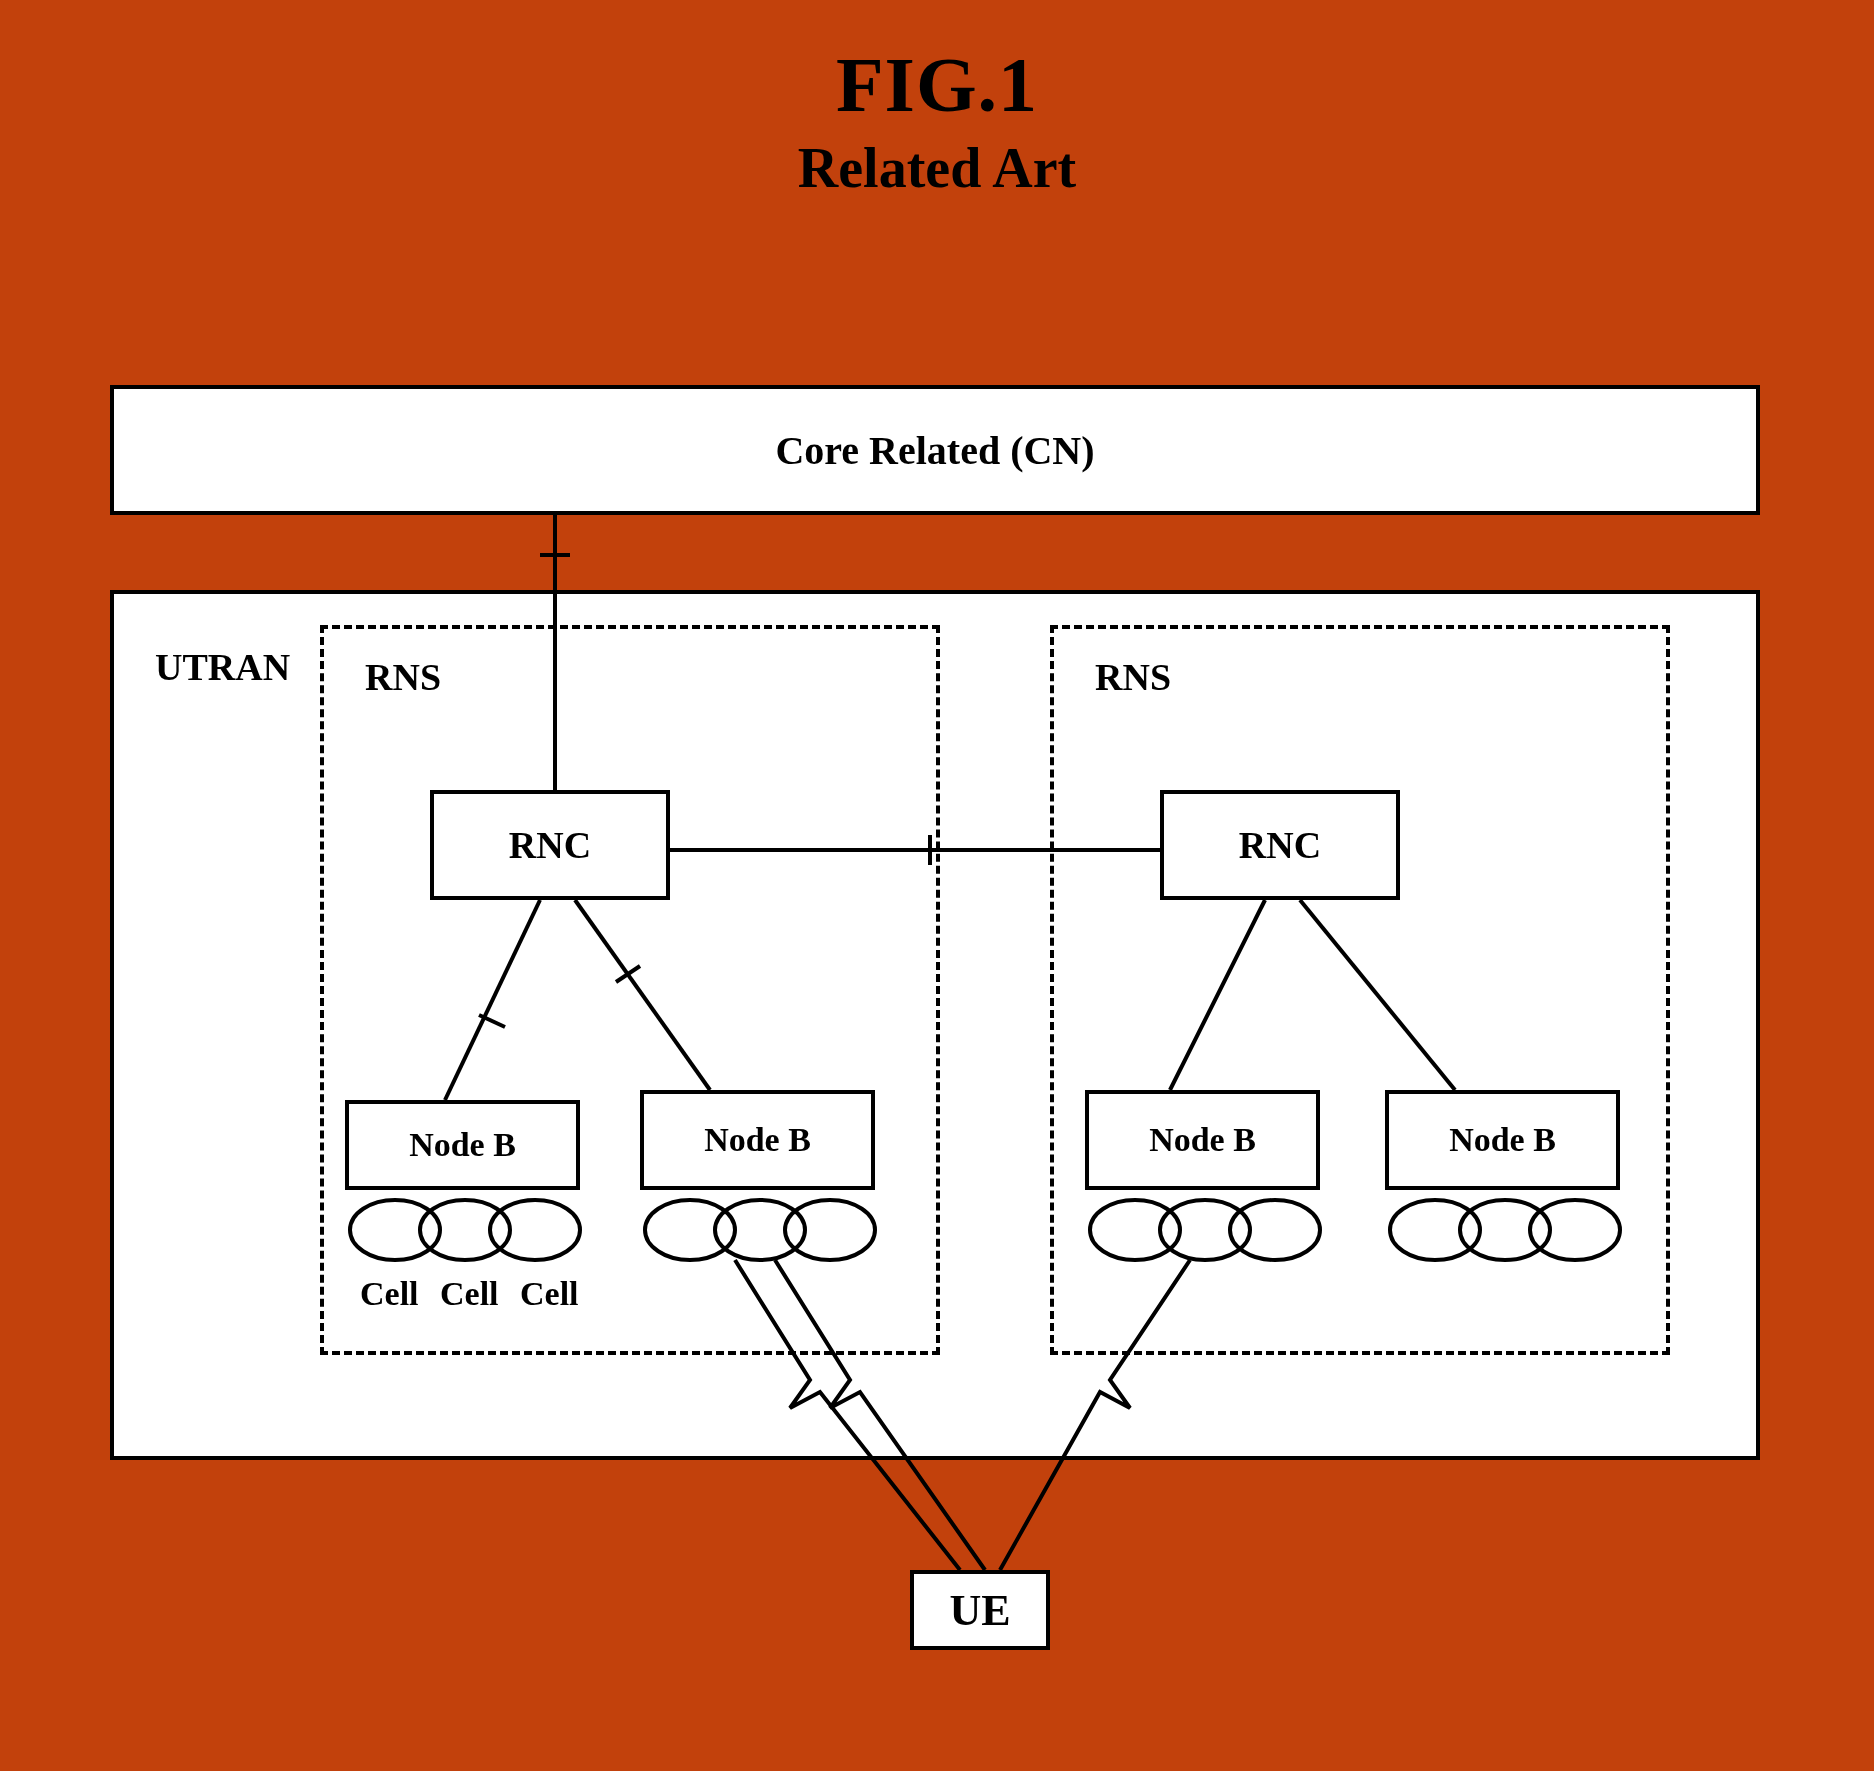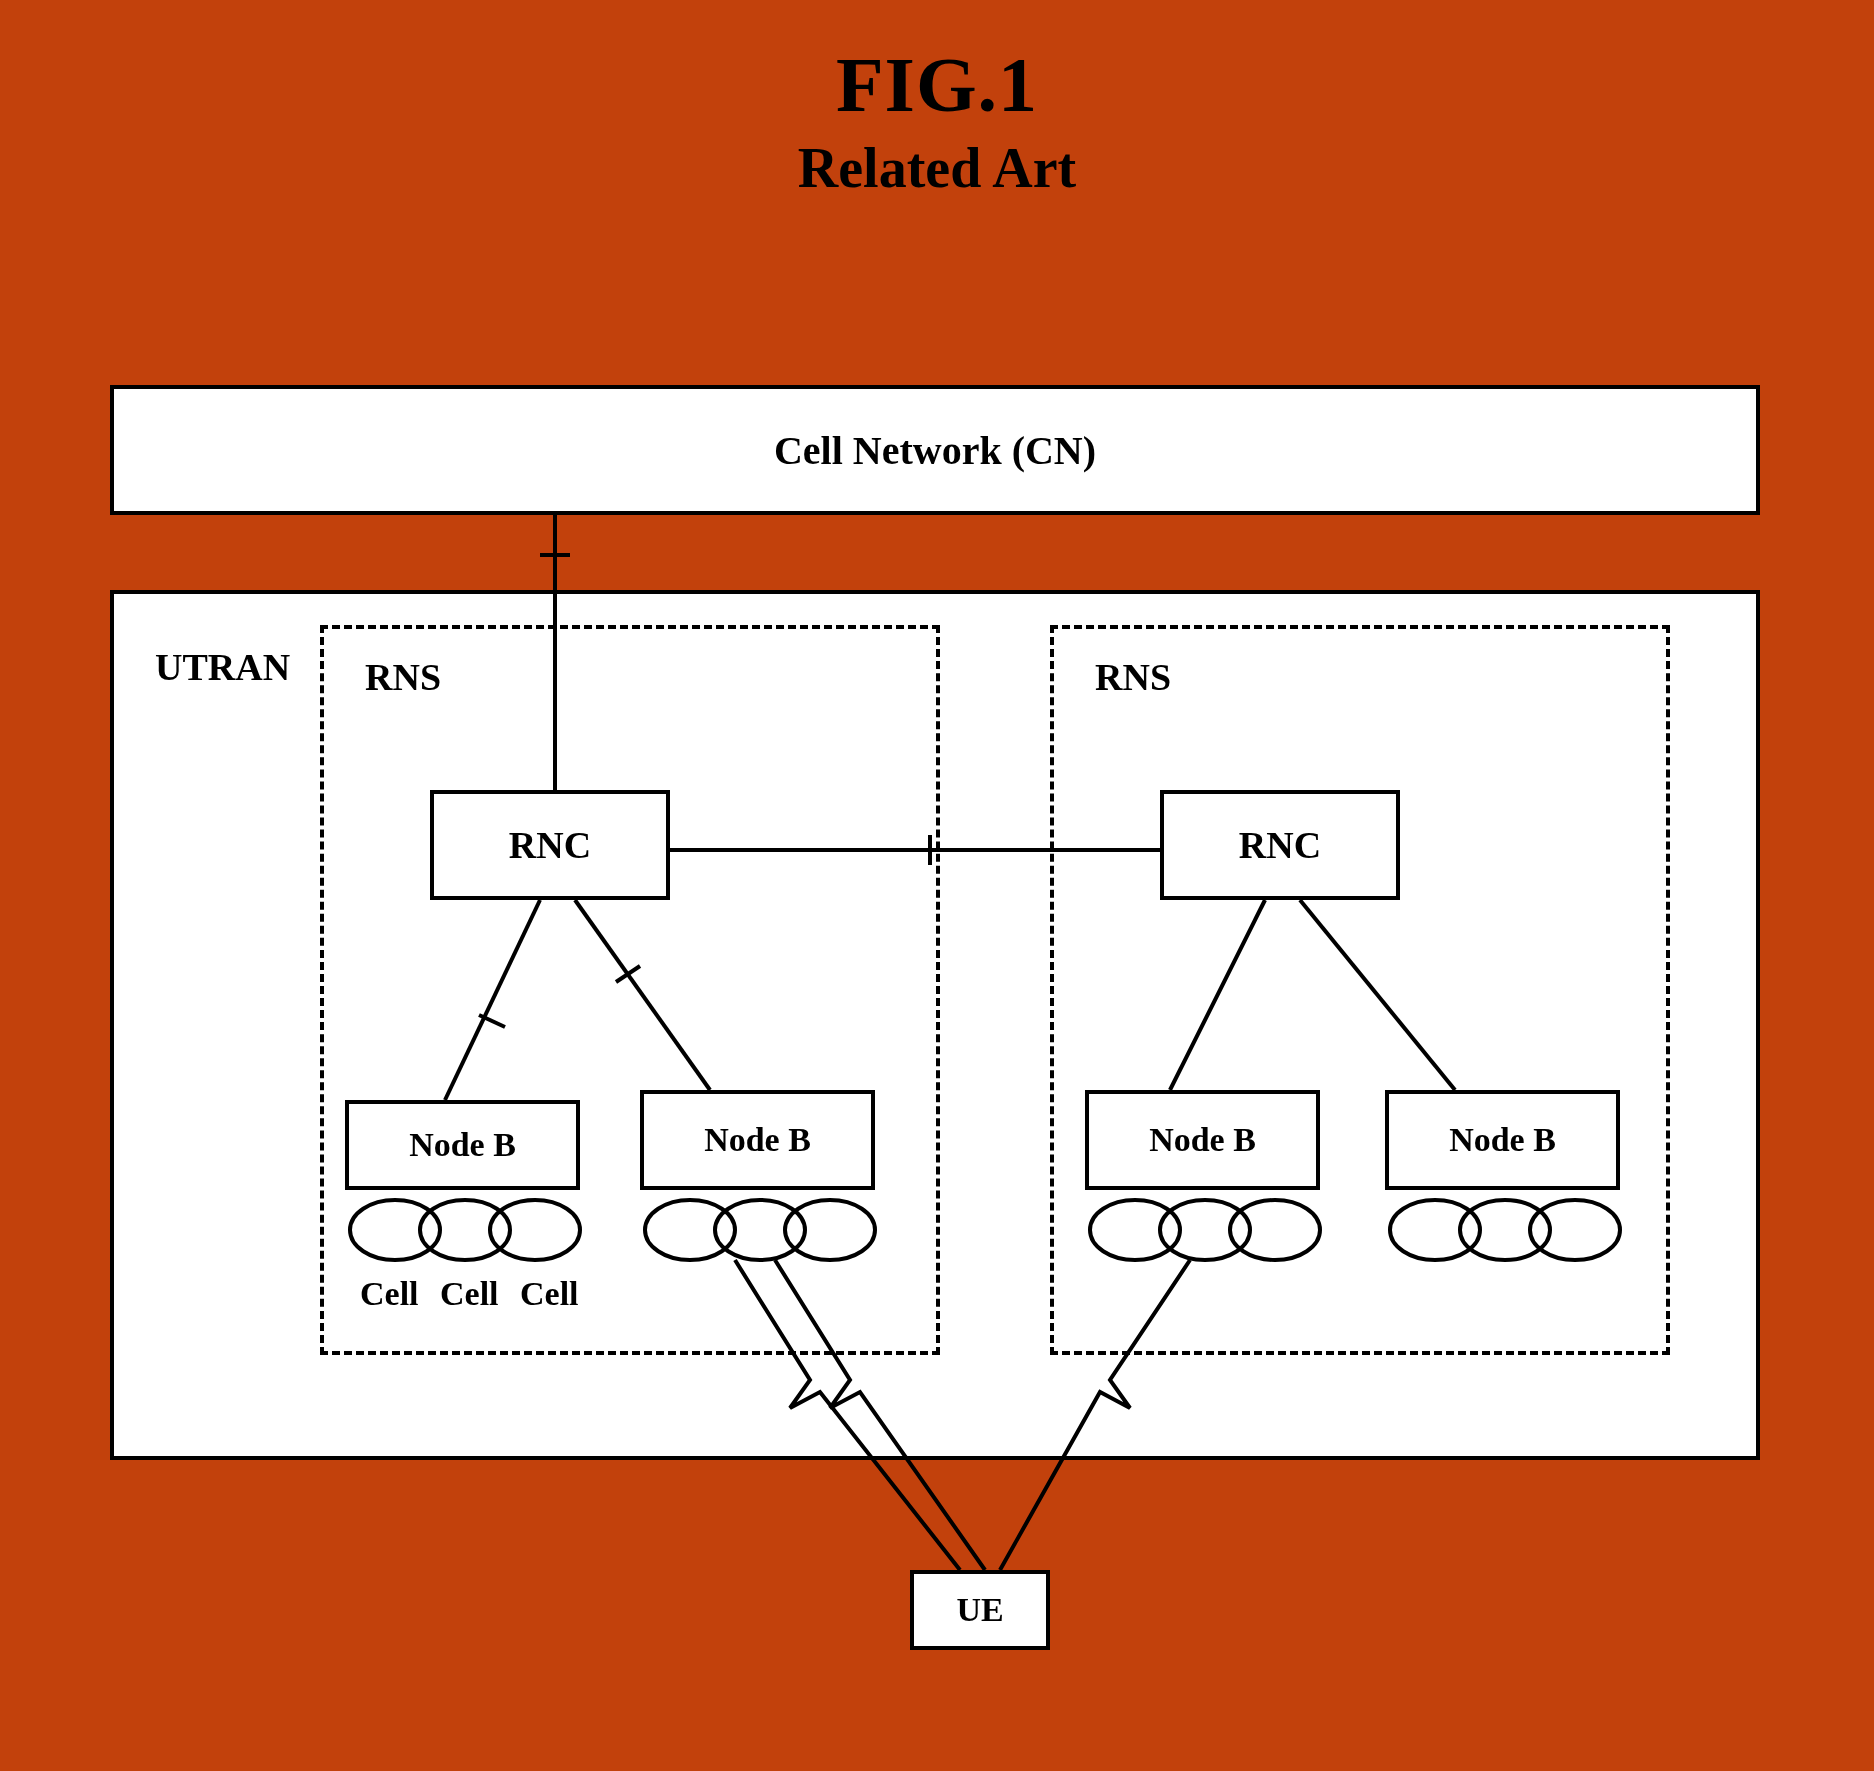--- a/index.html
+++ b/index.html
@@ -55,21 +55,21 @@
 </style>
 </head>
 <body>
 
 <div class="canvas">
 
   <div class="figtitle line1">FIG.1</div>
   <div class="figtitle line2">Related Art</div>
 
   <div class="box" style="left:110px; top:385px; width:1650px; height:130px; font-size:40px;">
-    <span>Cell Network (CN)</span>
+    <span>Core Related (CN)</span>
   </div>
 
   <div class="box" style="left:110px; top:590px; width:1650px; height:870px; justify-content:flex-start; align-items:flex-start;"></div>
   <div class="label" style="left:155px; top:645px; font-size:38px;">UTRAN</div>
 
   <div class="dashed-box" style="left:320px; top:625px; width:620px; height:730px;"></div>
   <div class="label" style="left:365px; top:655px; font-size:38px;">RNS</div>
 
   <div class="dashed-box" style="left:1050px; top:625px; width:620px; height:730px;"></div>
   <div class="label" style="left:1095px; top:655px; font-size:38px;">RNS</div>
@@ -91,21 +91,21 @@
     <span>Node B</span>
   </div>
   <div class="box" style="left:1385px; top:1090px; width:235px; height:100px; font-size:34px;">
     <span>Node B</span>
   </div>
 
   <div class="label" style="left:360px; top:1275px; font-size:34px;">Cell</div>
   <div class="label" style="left:440px; top:1275px; font-size:34px;">Cell</div>
   <div class="label" style="left:520px; top:1275px; font-size:34px;">Cell</div>
 
-  <div class="box" style="left:910px; top:1570px; width:140px; height:80px; font-size:34px;">
+  <div class="box" style="left:910px; top:1570px; width:140px; height:80px; font-size:44px;">
     <span>UE</span>
   </div>
 
   <svg class="overlay" viewBox="0 0 1874 1771">
     <g stroke="#000" stroke-width="4" fill="none">
 
       <line x1="555" y1="515" x2="555" y2="790"></line>
 
       <line x1="540" y1="555" x2="570" y2="555"></line>
 

